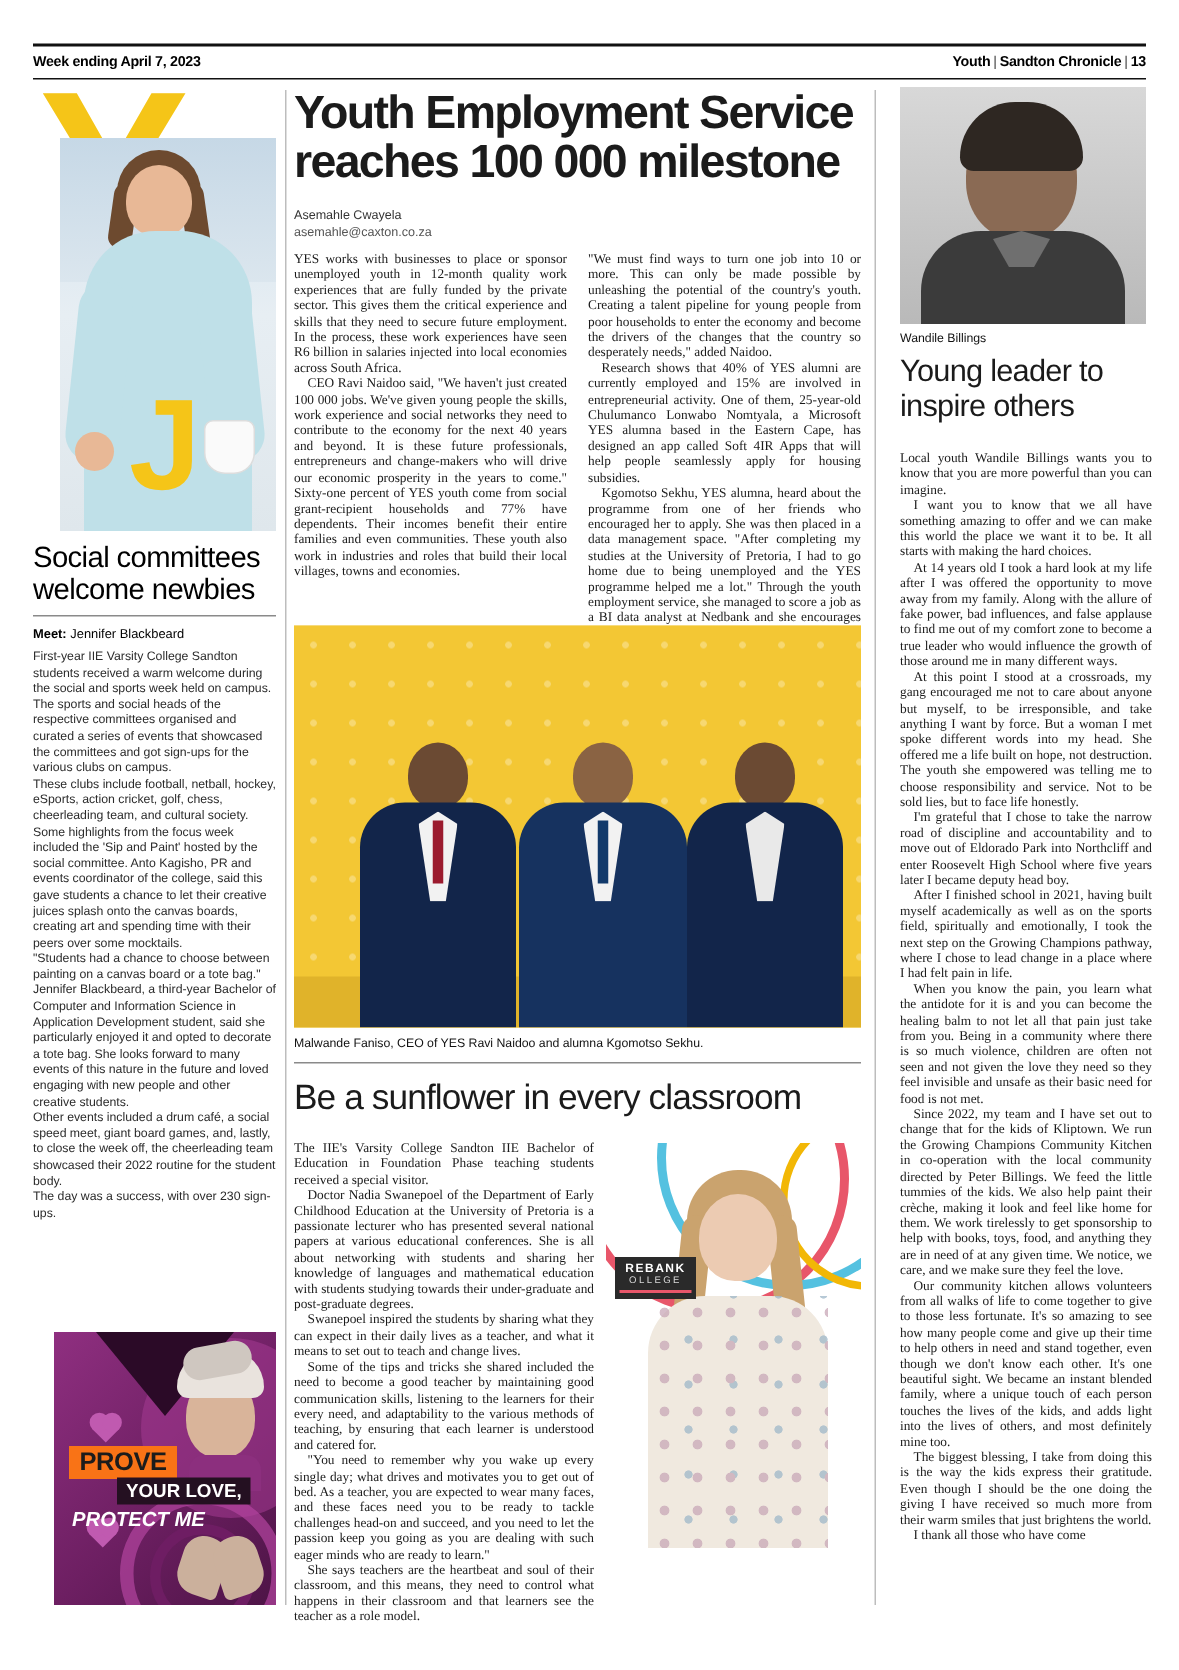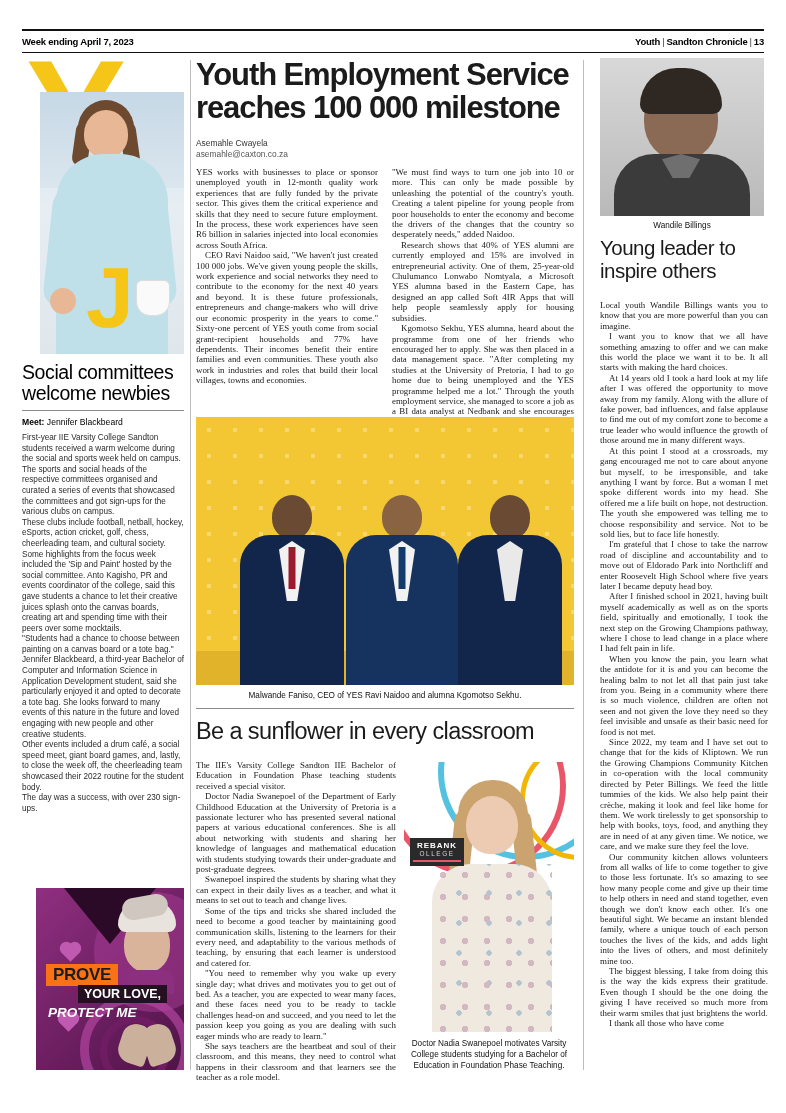--- a/index.html
+++ b/index.html
@@ -163,21 +163,21 @@
   .pg-p { position:absolute; bottom:0; }
   .pg-p .hd { width:40px; height:44px; border-radius:50% 50% 46% 46%; margin:0 auto; }
   .pg-p .tor { width:104px; height:150px; border-radius:30px 30px 0 0; background:#12254a; margin-top:-4px; }
   .pg-p .shirt { position:absolute; left:50%; transform:translateX(-50%); top:46px; width:26px; height:60px; background:#f2f2f2; clip-path:polygon(50% 0,100% 14%,70% 100%,30% 100%,0 14%); }
   .pg-p .tie { position:absolute; left:50%; transform:translateX(-50%); top:52px; width:7px; height:42px; background:#9b1b2e; }
   .pg-p1 { left:44px; width:104px; }
   .pg-p2 { left:150px; width:112px; }
   .pg-p3 { left:262px; width:104px; }
   .caption {
     font-family:"Liberation Sans", sans-serif;
-    font-size:8.2px; line-height:11px; color:#111;text-align:center;
+    font-size:8.2px; line-height:11px; color:#111;
   }
   .cap-group { position:absolute; left:196px; top:690px; width:378px; }
   .rule-center { position:absolute; left:196px; top:708px; width:378px; height:1px; background:#8a8a8a; }
 
   .head-sun {
     position:absolute; left:196px; top:718px; width:378px;
     font-family:"Liberation Sans", sans-serif;
     font-weight:normal; font-size:23.5px; line-height:26px;
     letter-spacing:-0.6px; color:#1b1b1b; margin:0;
   }
@@ -373,21 +373,20 @@
     <div class="sun-head"></div>
     <div class="sun-dress">
       <div class="sun-floral"></div>
     </div>
     <div class="sun-badge">
       <div class="b1">REBANK</div>
       <div class="b2">OLLEGE</div>
       <div class="bar"></div>
     </div>
   </div>
-  <div class="caption cap-sun">Doctor Nadia Swanepoel motivates Varsity College students studying for a Bachelor of Education in Foundation Phase Teaching.</div>
 
   <div class="photo-right">
     <div class="pr-bg"></div>
     <div class="pr-hd"></div>
     <div class="pr-hair"></div>
     <div class="pr-body"></div>
     <div class="pr-collar"></div>
   </div>
   <div class="caption cap-right">Wandile Billings</div>
   <h2 class="head-right">Young leader to inspire others</h2>

